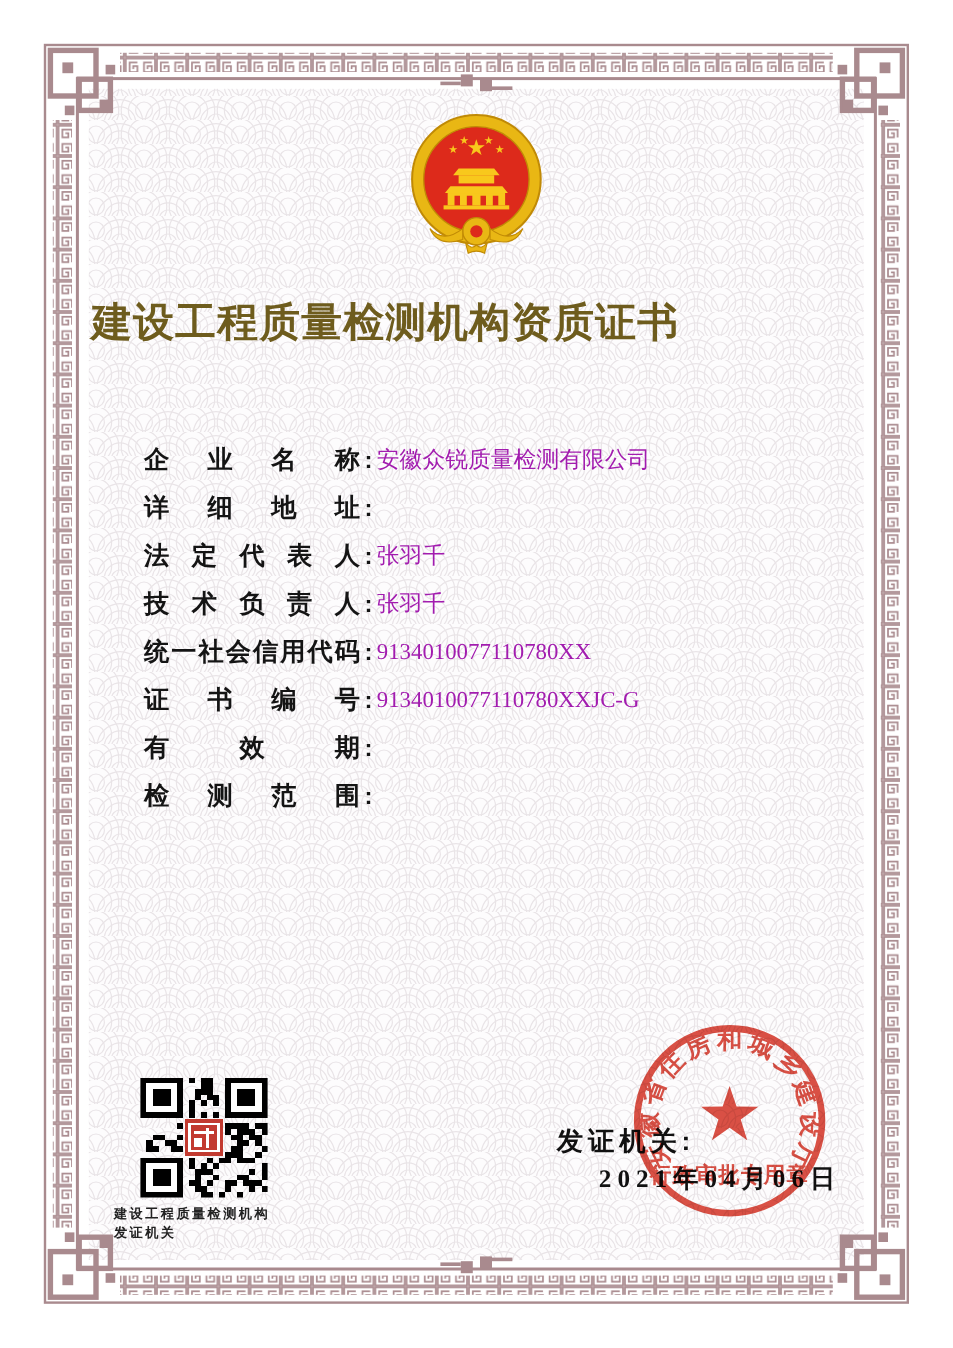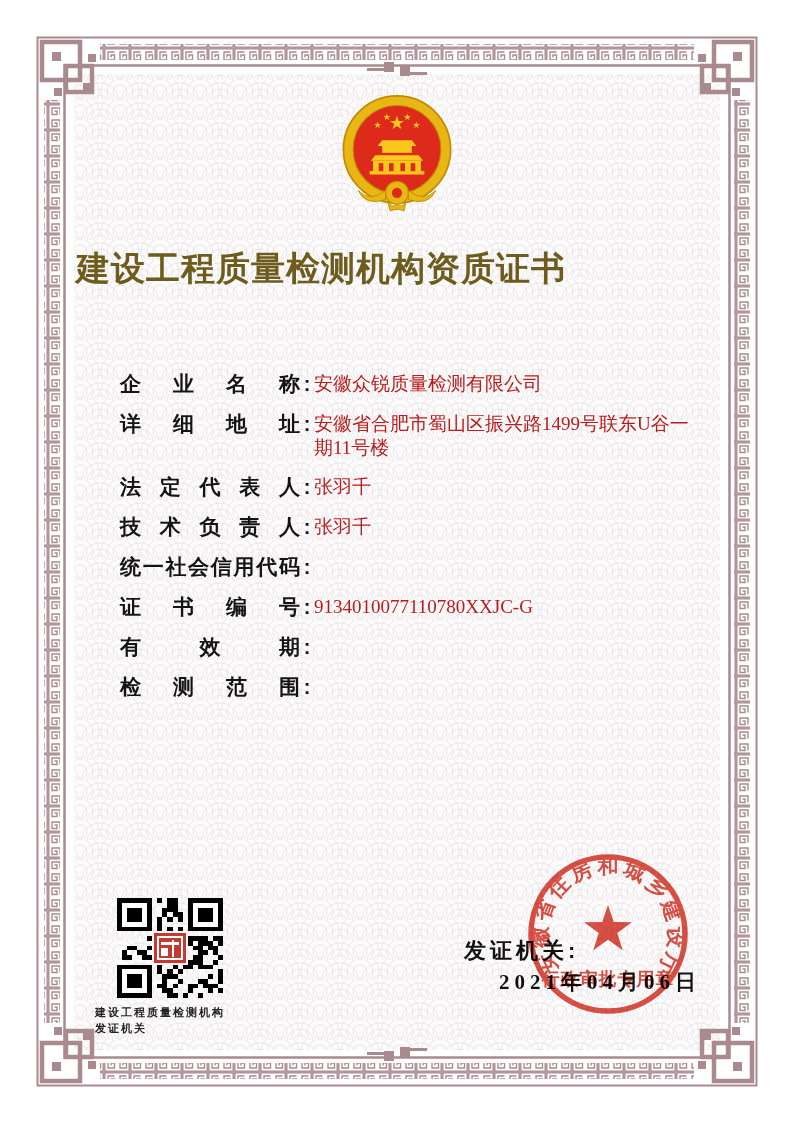--- a/index.html
+++ b/index.html
@@ -11,21 +11,21 @@
 
   .title{position:absolute;left:0;top:246px;width:642px;text-align:center;
          font-size:34px;font-weight:700;letter-spacing:1px;color:#6e5c1d;}
 
   .fields{position:absolute;left:120px;top:371px;width:580px;}
   .f-row{display:flex;align-items:flex-start;margin-bottom:14px;}
   .f-label{width:180px;min-width:180px;display:flex;justify-content:space-between;
            font-size:21px;font-weight:700;color:#141414;line-height:26px;}
   .f-colon{width:14px;min-width:14px;font-size:20px;font-weight:700;color:#141414;
            line-height:26px;text-align:center;}
-  .f-value{flex:1;font-family:"Liberation Serif",serif;font-size:19px;color:#b91c1c;
+  .f-value{flex:1;font-family:"Liberation Serif",serif;font-size:19px;color:#a21caf;
            line-height:24px;padding-top:1px;word-break:break-all;}
 
   .qr-block{position:absolute;left:95px;top:898px;width:150px;}
   .qr-svg{display:block;margin:0 auto;}
   .qr-caption{margin-top:6px;font-family:"Liberation Serif",serif;font-size:11px;
               font-weight:700;color:#222;letter-spacing:2px;line-height:16px;}
 
   .issuer{position:absolute;left:436px;top:936px;font-size:22px;font-weight:700;
           color:#111;letter-spacing:4px;z-index:2;margin-left:28px;}
   .issue-date{position:absolute;left:499px;top:968px;font-size:21px;font-weight:700;
@@ -153,21 +153,20 @@
     </div>
 
     <div class="f-row">
       <span class="f-label">
           <span>详</span>
           <span>细</span>
           <span>地</span>
           <span>址</span>
         </span>
       <span class="f-colon">:</span>
-      <span class="f-value">安徽省合肥市蜀山区振兴路1499号联东U谷一期11号楼</span>
     </div>
 
     <div class="f-row">
       <span class="f-label">
           <span>法</span>
           <span>定</span>
           <span>代</span>
           <span>表</span>
           <span>人</span>
         </span>
@@ -192,20 +191,21 @@
           <span>统</span>
           <span>一</span>
           <span>社</span>
           <span>会</span>
           <span>信</span>
           <span>用</span>
           <span>代</span>
           <span>码</span>
         </span>
       <span class="f-colon">:</span>
+      <span class="f-value">9134010077110780XX</span>
     </div>
 
     <div class="f-row">
       <span class="f-label">
           <span>证</span>
           <span>书</span>
           <span>编</span>
           <span>号</span>
         </span>
       <span class="f-colon">:</span>

